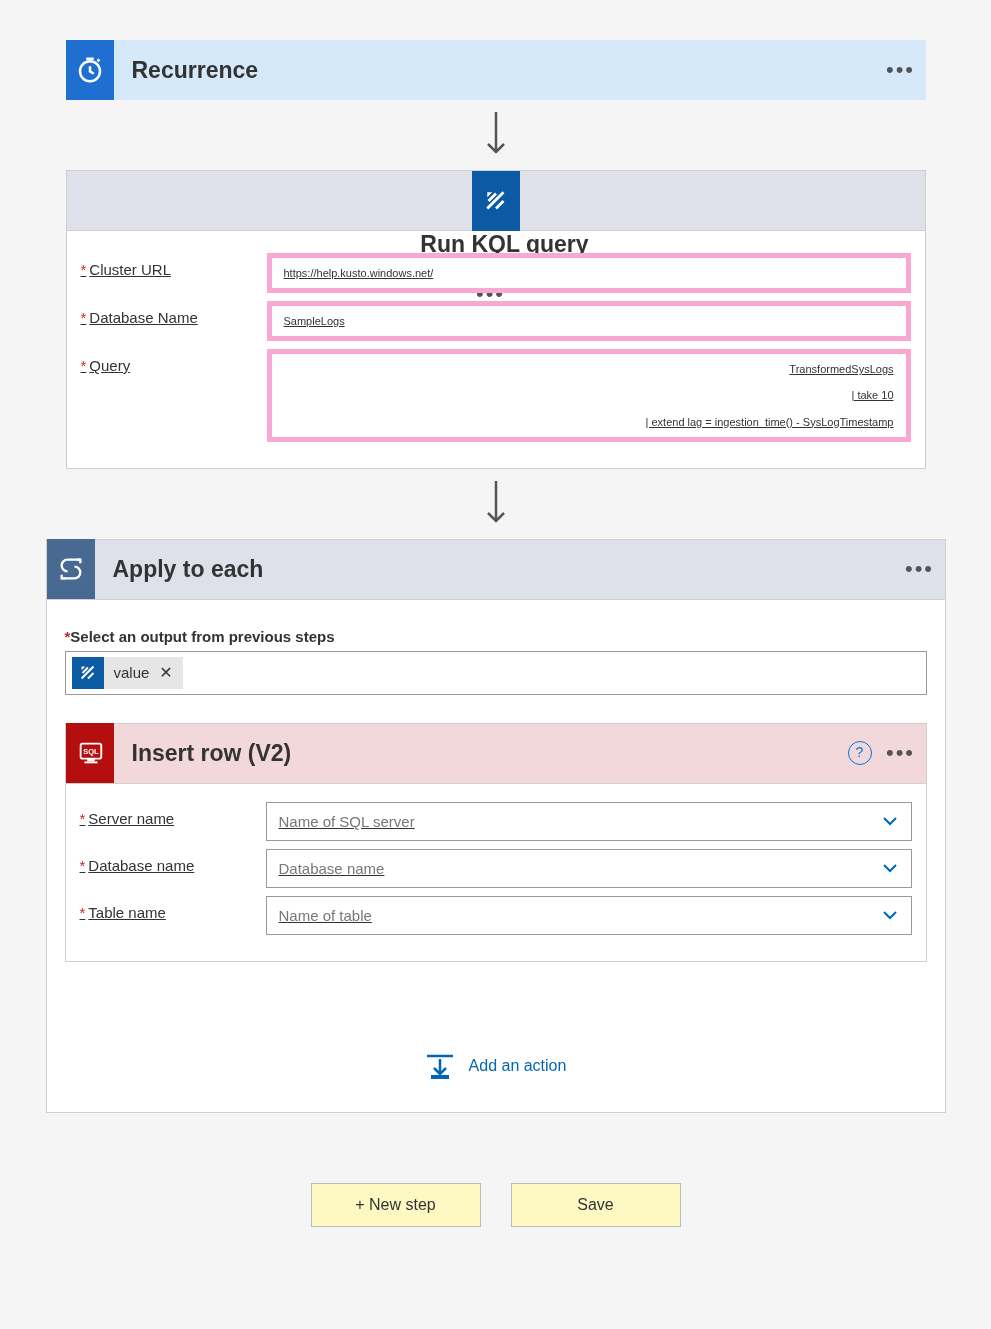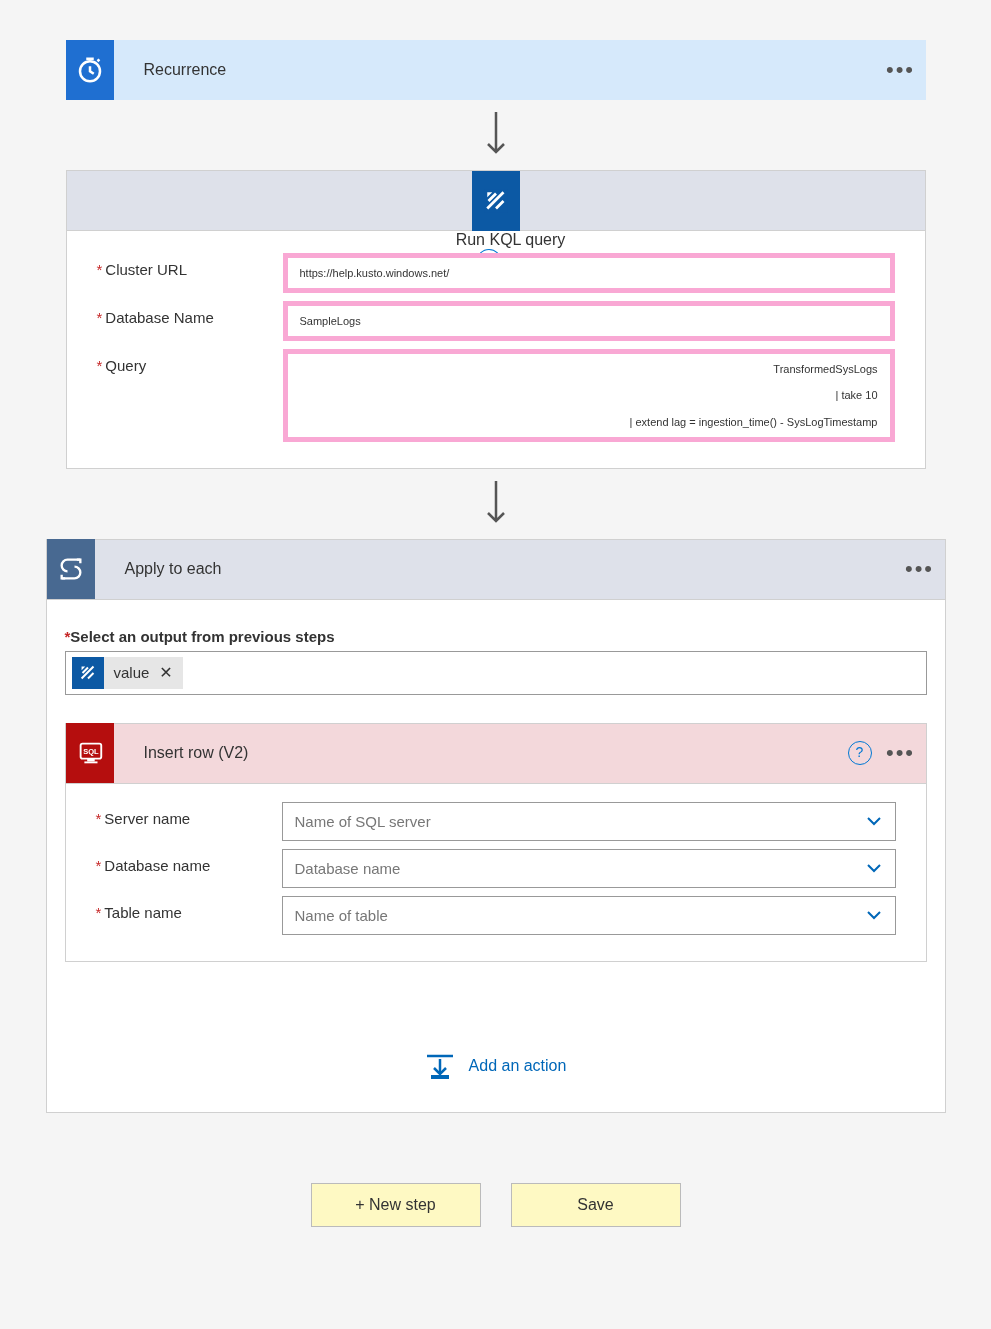--- a/index.html
+++ b/index.html
@@ -25,23 +25,24 @@
   .card-header .icon-box {
     width: 48px;
     height: 60px;
     display: flex;
     align-items: center;
     justify-content: center;
     flex-shrink: 0;
   }
   .card-header .title {
     flex: 1;
-    font-size: 16px;
-    padding-left: 30px;
-    color: #333;
+    font-size: 23px;
+    padding-left: 18px;
+    color: #333;
+    font-weight: bold;
   }
   .card-header .help {
     width: 24px; height: 24px;
     border: 1.5px solid #0078d4;
     border-radius: 50%;
     color: #0078d4;
     font-size: 14px;
     line-height: 21px;
     text-align: center;
     margin-right: 14px;
@@ -63,21 +64,21 @@
   .kql-header { background: #dee1ea; flex-direction: column; }
   .kql-header .icon-box { background: #0c59a4; }
   
   .apply-header { background: #dee1ea; }
   .apply-header .icon-box { background: #486991; }
   
   .insert-header { background: #f3d8db; }
   .insert-header .icon-box { background: #b50e0e; }
 
   .card-body { padding: 14px 14px 18px 14px; }
-  .field-row { display: flex; align-items: flex-start; margin: 8px 16px; }
+  .field-row { display: flex; align-items: flex-start; margin: 8px 0; text-decoration: underline; }
   .field-label {
     width: 186px;
     font-size: 15px;
     color: #333;
     padding-top: 8px;
   }
   .req::before { content: "*"; color: #c62828; margin-right: 3px; }
   .field-input {
     flex: 1;
     border: 5px solid #f9a8d4;

